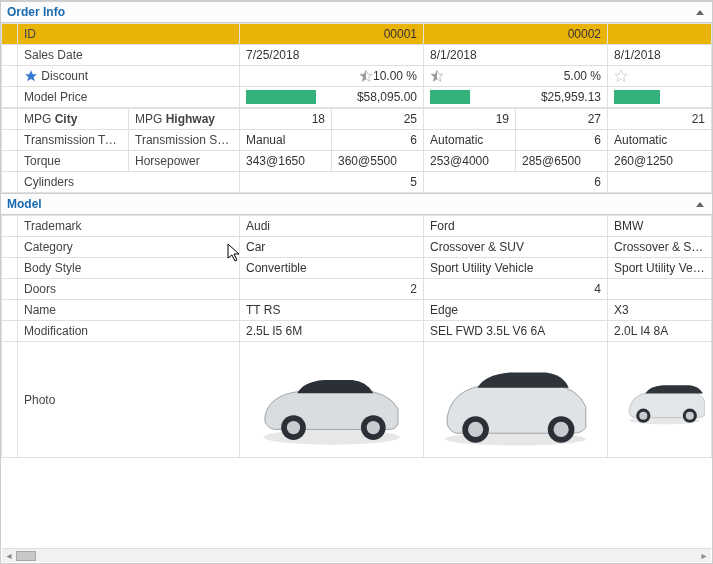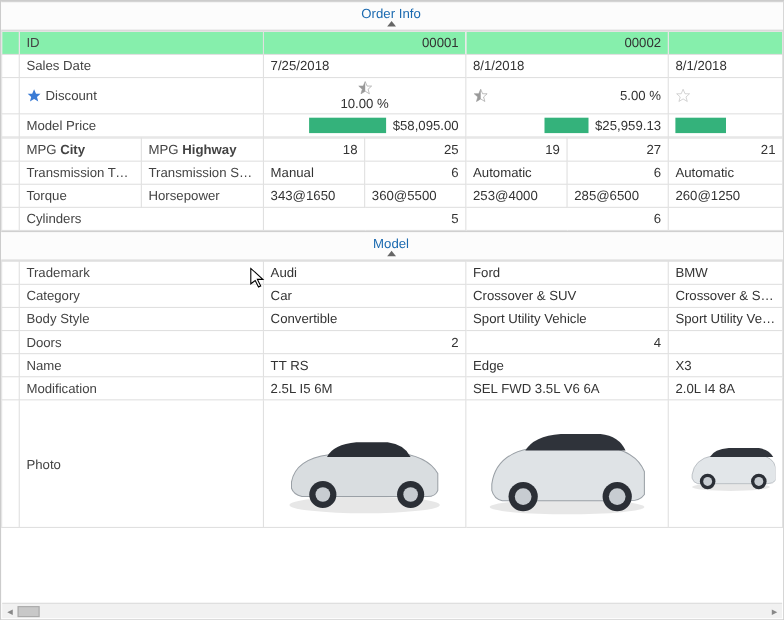--- a/index.html
+++ b/index.html
@@ -24,23 +24,22 @@
 
   
   .group-header {
     background: #fcfcfc;
     border-top: 1px solid #d0d0d0;
     border-bottom: 1px solid #d0d0d0;
     padding: 3px 8px 3px 6px;
     display: flex;
     align-items: center;
     justify-content: space-between;
-    font-weight: 400;
+    font-weight: 700;
     color: #1b6ab0;
-    flex-direction: column;
   }
   .group-header.with-icon { color: #1b6ab0; }
   .group-header .gh-left { display: flex; align-items: center; gap: 4px; }
   .collapse-arrow {
     width: 0; height: 0;
     border-left: 4px solid transparent;
     border-right: 4px solid transparent;
     border-bottom: 5px solid #666;
     cursor: pointer;
   }
@@ -57,36 +56,36 @@
     height: 21px;
     vertical-align: middle;
     white-space: nowrap;
     overflow: hidden;
     text-overflow: ellipsis;
   }
   table.grid td.label { color: #444; }
   table.grid td.val-right { text-align: right; }
 
   
-  tr.highlight td { background: #86efac; }
+  tr.highlight td { background: #eab308; }
 
   
   .star {
     display: inline-block;
     width: 14px; height: 14px;
     position: relative;
     vertical-align: middle;
   }
   .star svg { width: 14px; height: 14px; display:block; }
 
   
   .bar-wrap {
     display: flex;
     align-items: center;
-    justify-content: flex-end;
+    justify-content: space-between;
     gap: 6px;
     height: 100%;
   }
   .bar {
     height: 14px;
     background: #34b27b;
     flex: 0 0 auto;
   }
 
   
@@ -173,21 +172,21 @@
       <td></td>
       <td class="label">
         <span class="star">
           <svg viewBox="0 0 24 24">
                 <polygon points="12,2 15,9 22,9 16.5,14 18.5,21 12,17 5.5,21 7.5,14 2,9 9,9" fill="#3a7bd5"></polygon>
               </svg>
         </span>
         <span>Discount</span>
       </td>
       <td>
-        <div style="display:flex;align-items:center;justify-content:flex-end;flex-direction:column;">
+        <div style="display:flex;align-items:center;justify-content:flex-end;">
           <span class="star">
             <svg viewBox="0 0 24 24">
                   <polygon points="12,2 15,9 22,9 16.5,14 18.5,21 12,17 5.5,21 7.5,14 2,9 9,9" fill="none" stroke="#999"></polygon>
                   <polygon points="12,2 12,17 5.5,21 7.5,14 2,9 9,9" fill="#999"></polygon>
                 </svg>
           </span>
           <span>10.00 %</span>
         </div>
       </td>
       <td>

